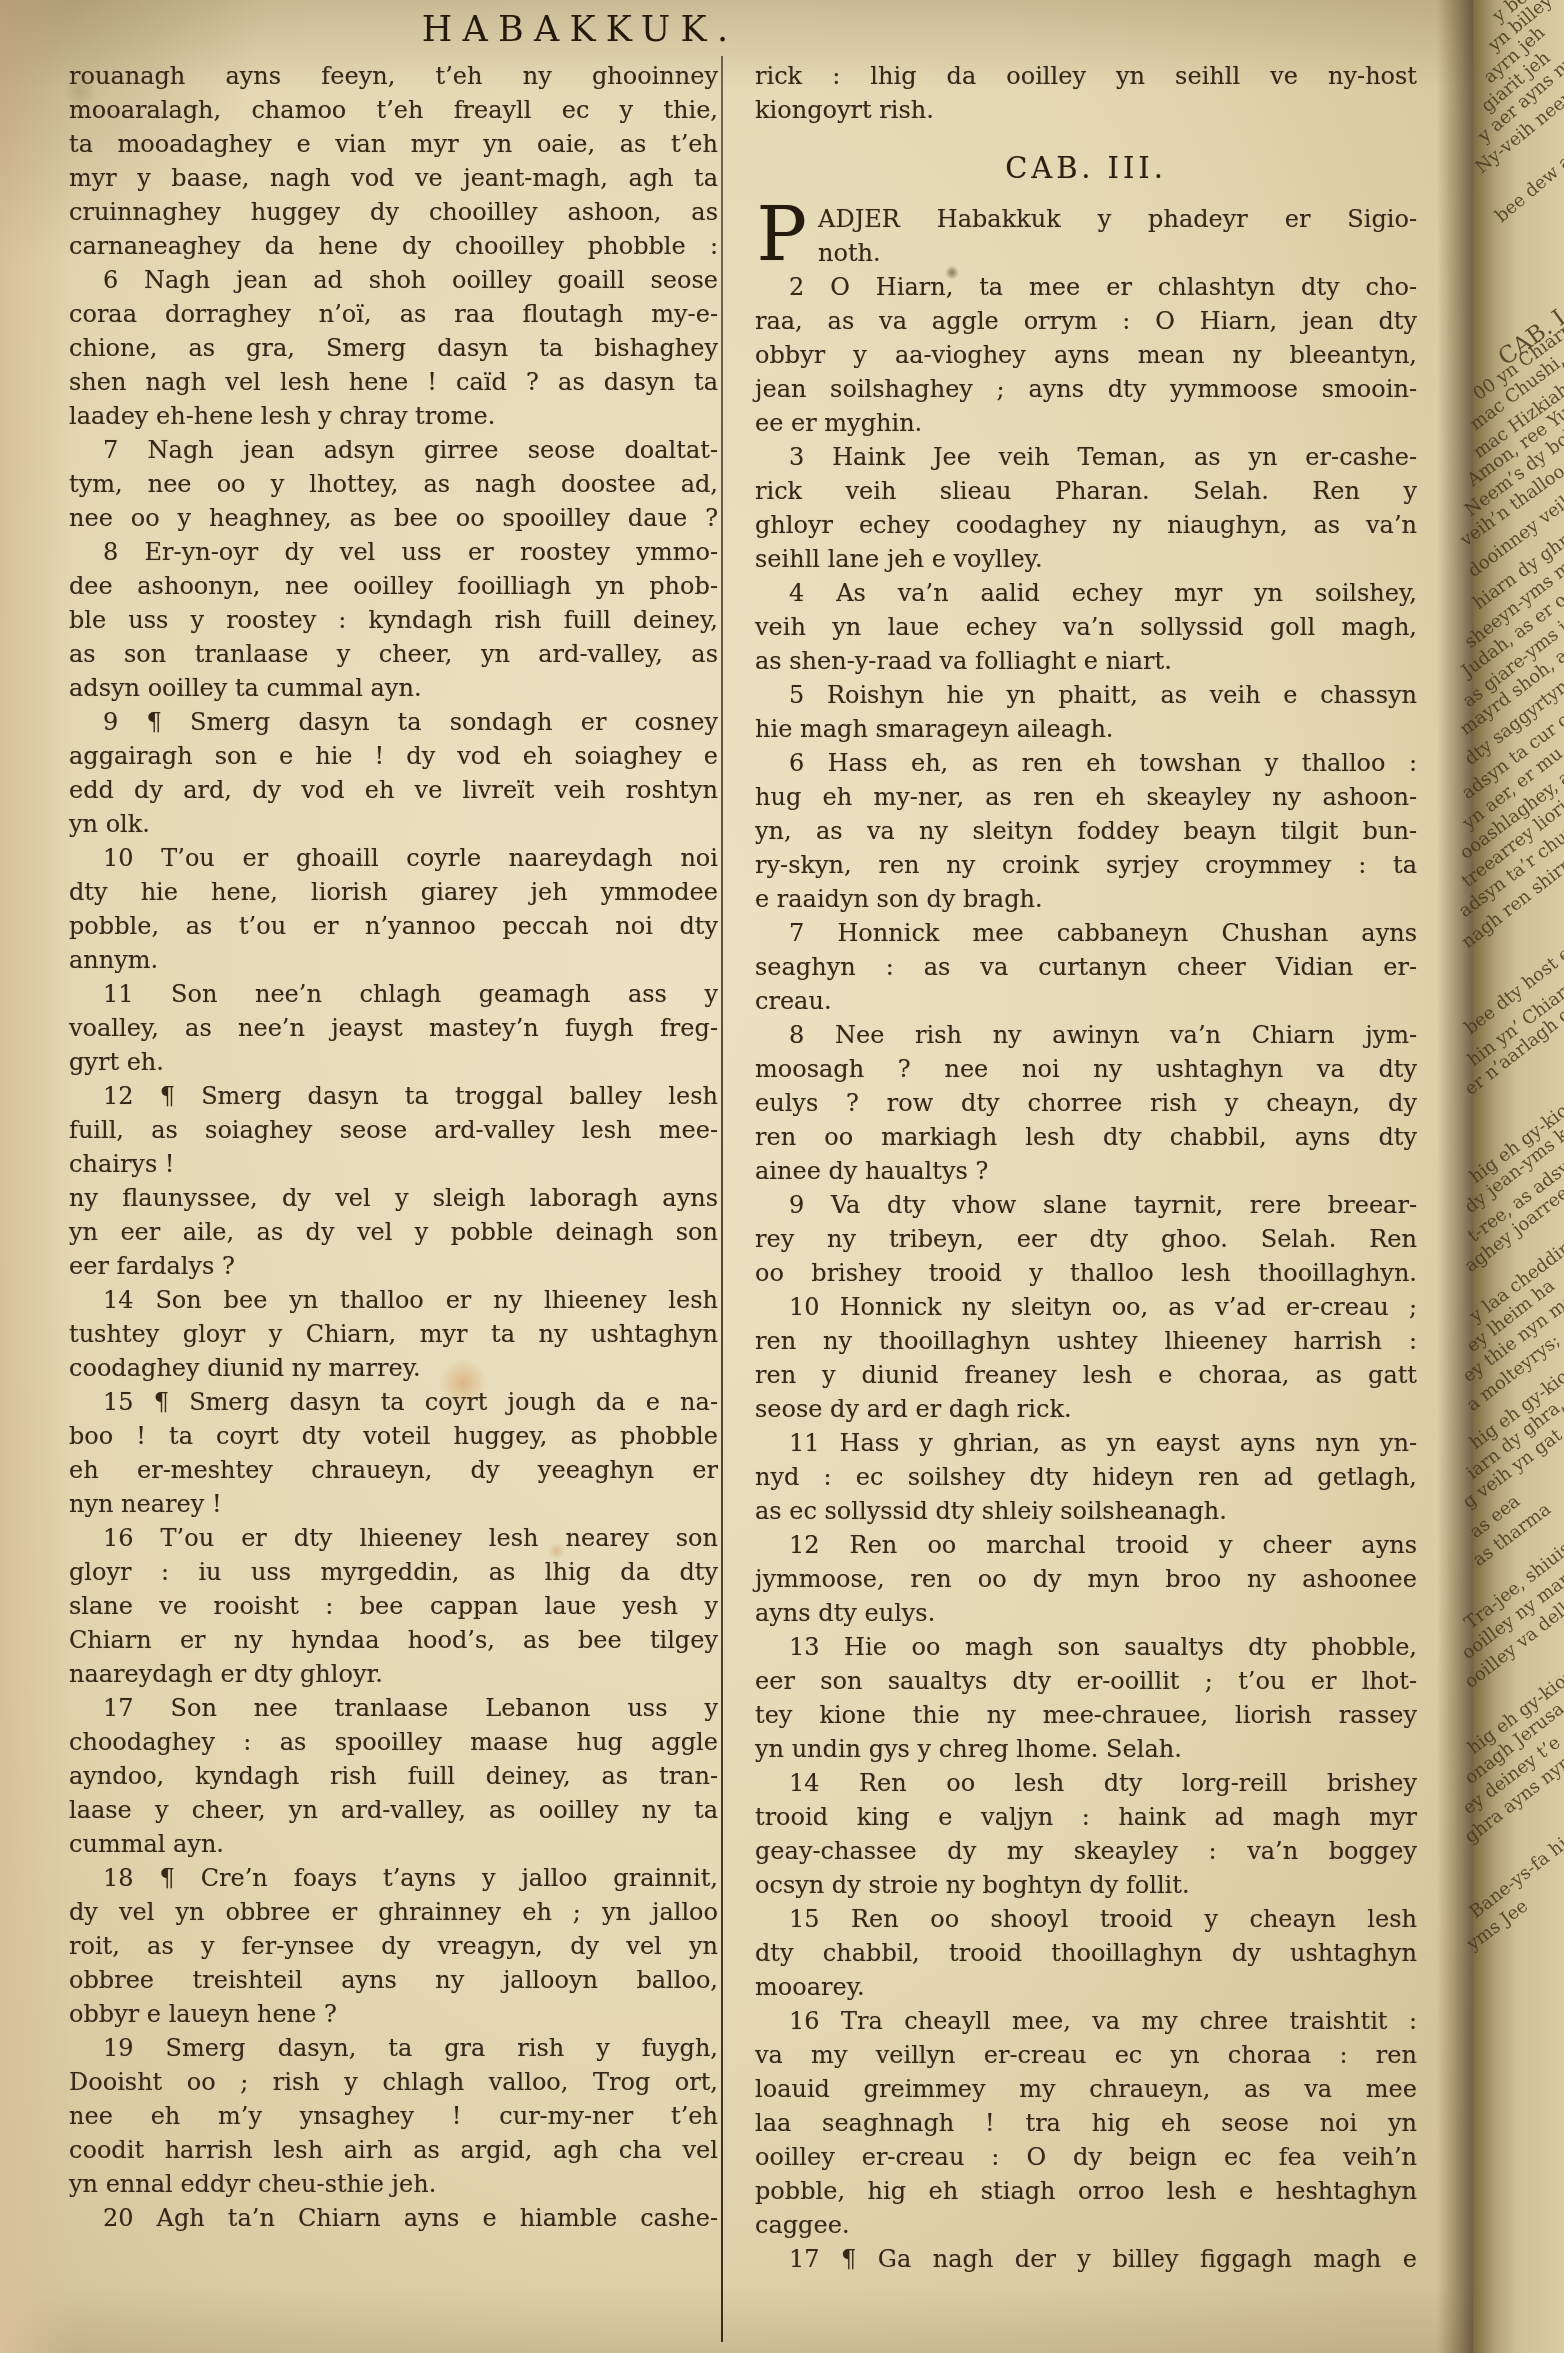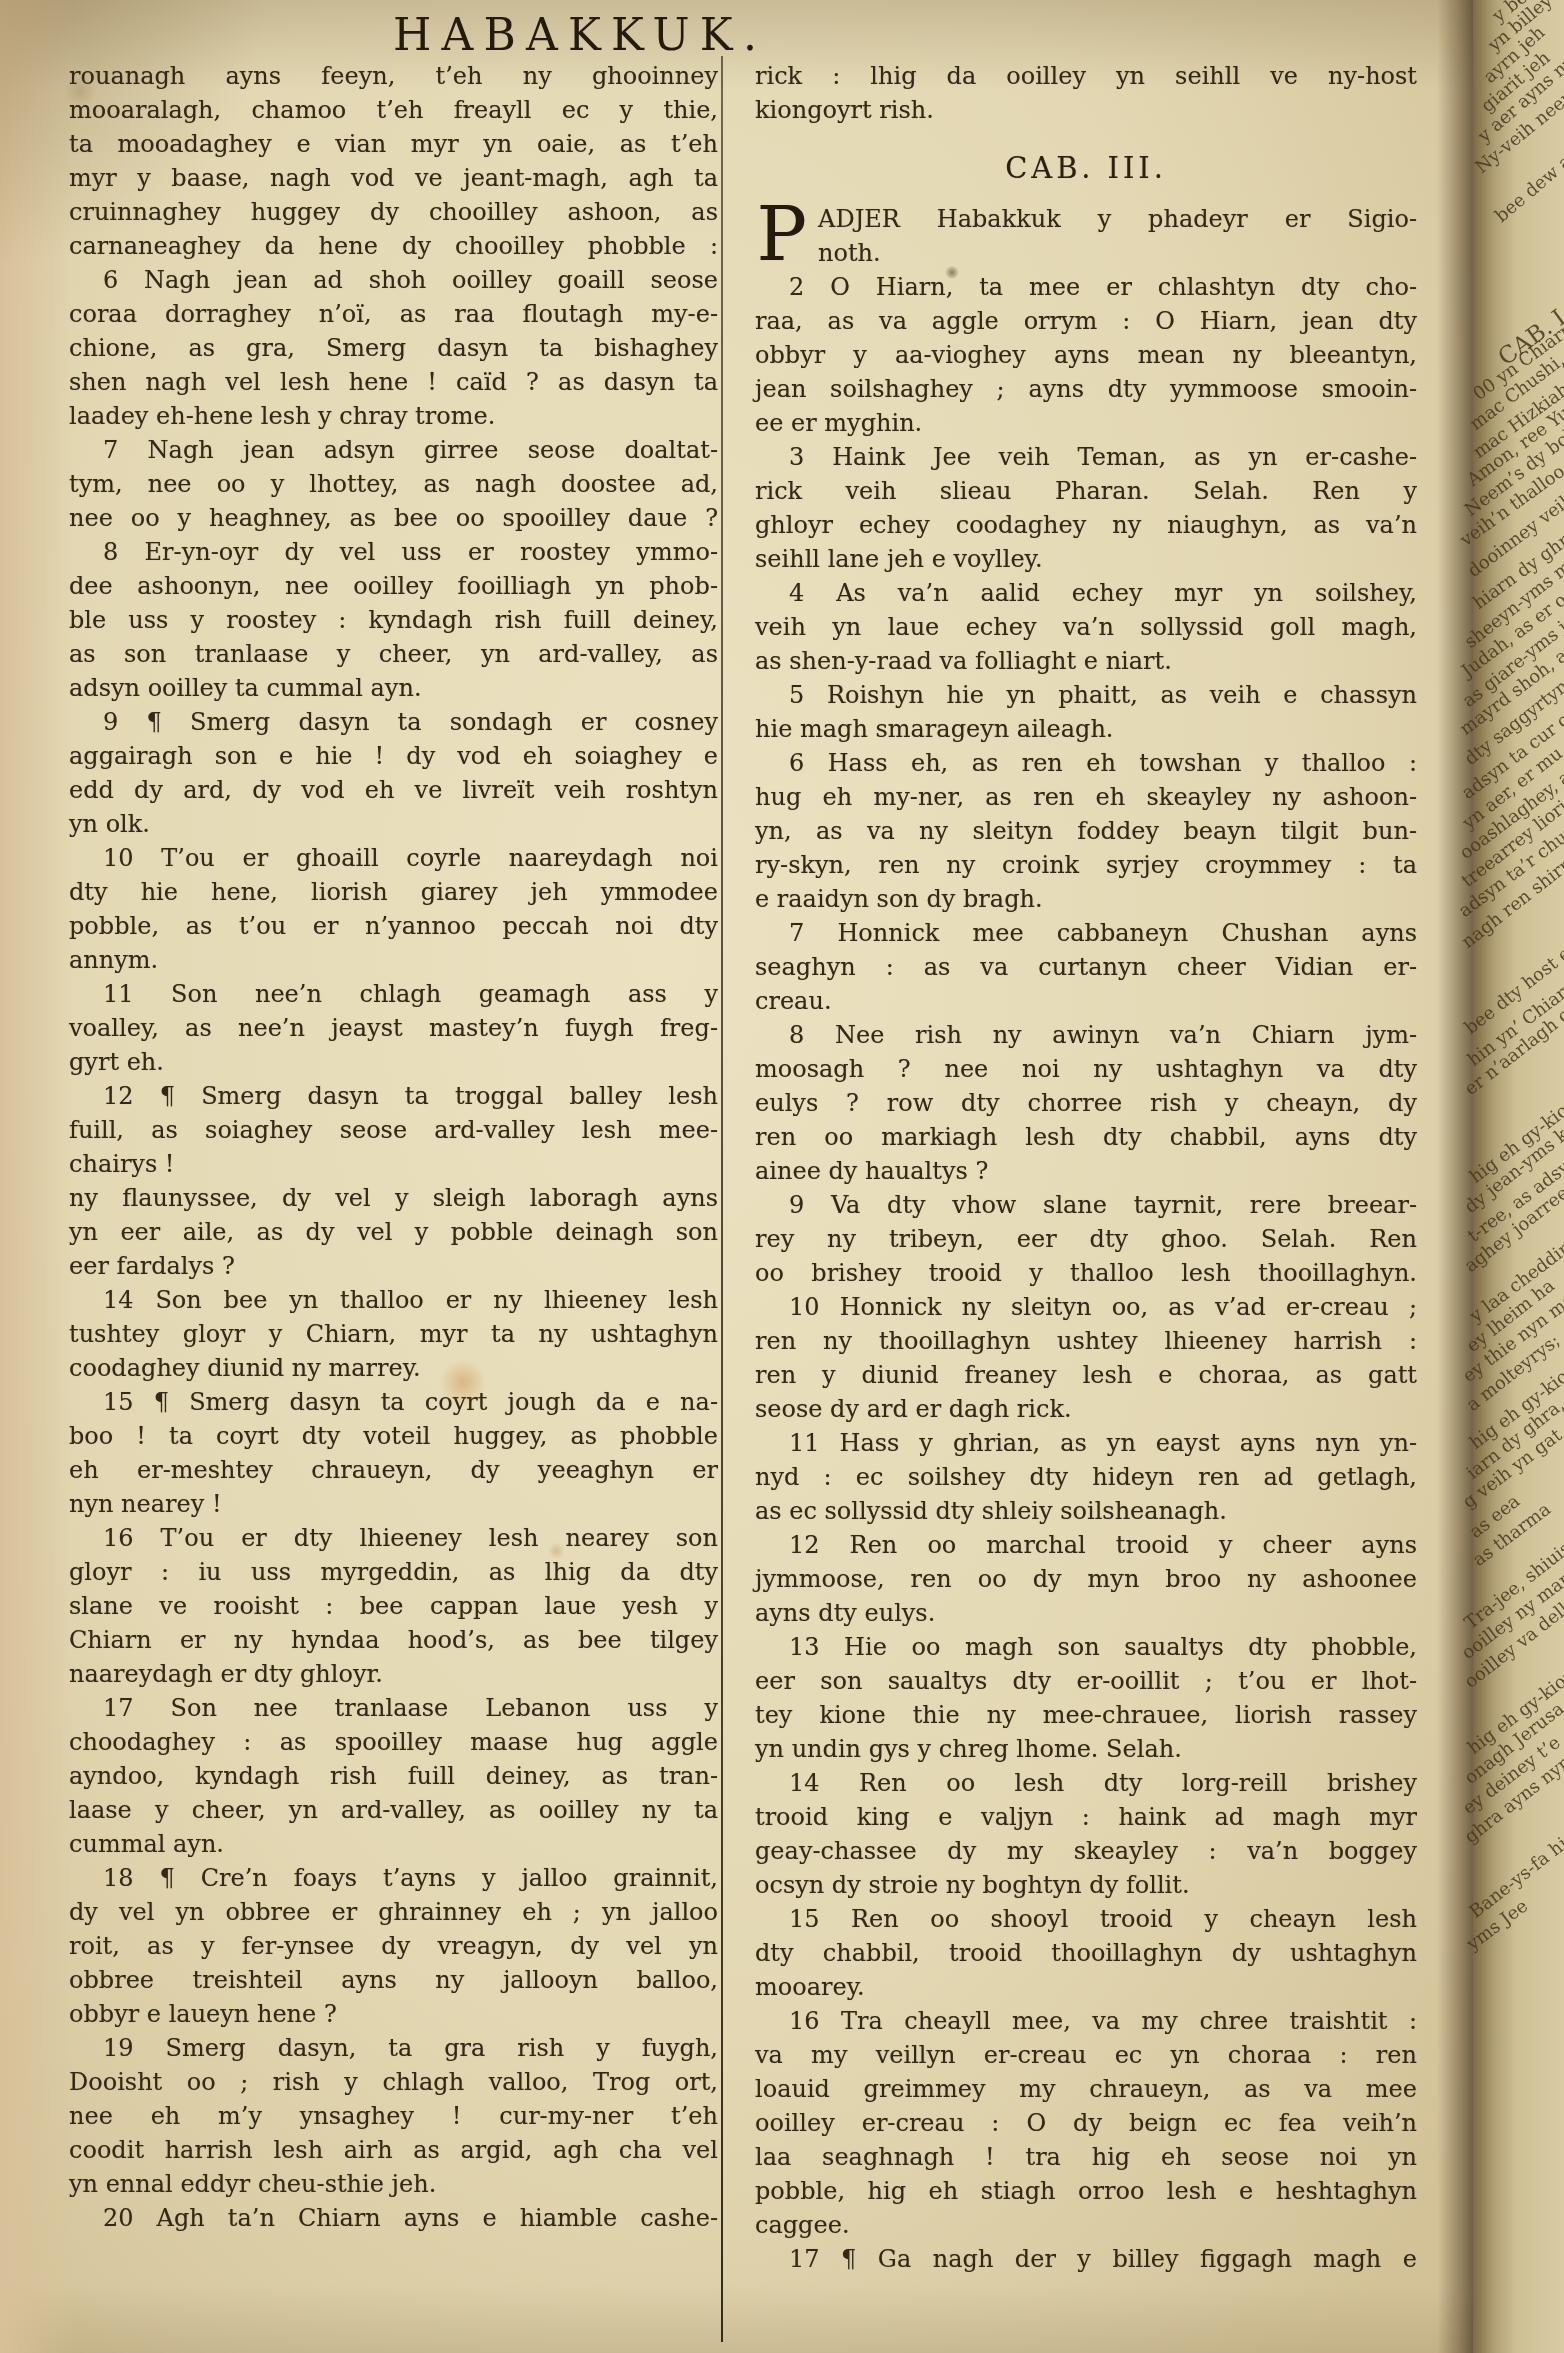--- a/index.html
+++ b/index.html
@@ -7,21 +7,21 @@
         font-family:"DejaVu Serif","Liberation Serif",serif;}
   .page{position:absolute;left:0;top:0;width:1473px;height:2354px;
     background:
       radial-gradient(circle at 0% 0%, rgba(110,85,45,.30), rgba(110,85,45,0) 266px),
       linear-gradient(90deg, #d8c19a 0px, rgba(216,192,152,0) 74px),
       linear-gradient(180deg, rgba(120,95,55,.25) 0, rgba(120,95,55,0) 90px),
       linear-gradient(0deg, rgba(120,95,55,.18) 0, rgba(120,95,55,0) 70px),
       radial-gradient(ellipse at 45% 40%, #ece2c2 0%, #e3d8b3 55%, #d3c298 92%);
   }
   .header{position:absolute;left:580px;top:9.4px;transform:translateX(-50%);
-    font-size:44px;letter-spacing:10.2px;color:#241a0e;white-space:nowrap;}
+    font-size:35px;letter-spacing:10.2px;color:#241a0e;white-space:nowrap;}
   .col{position:absolute;top:59px;color:#342818;font-size:24px;line-height:34px;
        text-shadow:0 0 0.8px rgba(52,40,24,.35);margin-left:10px;}
   .col.left{left:59px;width:649px;}
   .col.right{left:745px;width:662px;}
   .line{text-align:justify;text-align-last:justify;white-space:normal;}
   .line.end{text-align-last:left;}
   .line.ind{text-indent:34px;}
   .rule{position:absolute;left:721px;top:56px;width:2.3px;height:2286px;
     background:linear-gradient(180deg, rgba(50,38,22,.65), rgba(35,26,14,.9));}
   .cab{margin:23.5px 0 17px;text-align:center;font-size:29px;letter-spacing:3.9px;color:#2b2012;}
@@ -181,22 +181,22 @@
           <div class="line ind">14 Ren oo lesh dty lorg-reill brishey</div>
           <div class="line">trooid king e valjyn : haink ad magh myr</div>
           <div class="line">geay-chassee dy my skeayley : va’n boggey</div>
           <div class="line end">ocsyn dy stroie ny boghtyn dy follit.</div>
           <div class="line ind">15 Ren oo shooyl trooid y cheayn lesh</div>
           <div class="line">dty chabbil, trooid thooillaghyn dy ushtaghyn</div>
           <div class="line end">mooarey.</div>
           <div class="line ind">16 Tra cheayll mee, va my chree traishtit :</div>
           <div class="line">va my veillyn er-creau ec yn choraa : ren</div>
           <div class="line">loauid greimmey my chraueyn, as va mee</div>
+          <div class="line">laa seaghnagh ! tra hig eh seose noi yn</div>
           <div class="line">ooilley er-creau : O dy beign ec fea veih’n</div>
-          <div class="line">laa seaghnagh ! tra hig eh seose noi yn</div>
           <div class="line">pobble, hig eh stiagh orroo lesh e heshtaghyn</div>
           <div class="line end">caggee.</div>
           <div class="line ind">17 ¶ Ga nagh der y billey figgagh magh e</div>
         </div>
     </div>
 
     <div class="stain s1"></div>
     <div class="stain s2"></div>
     <div class="stain s3"></div>
     <div class="stain s4"></div>

